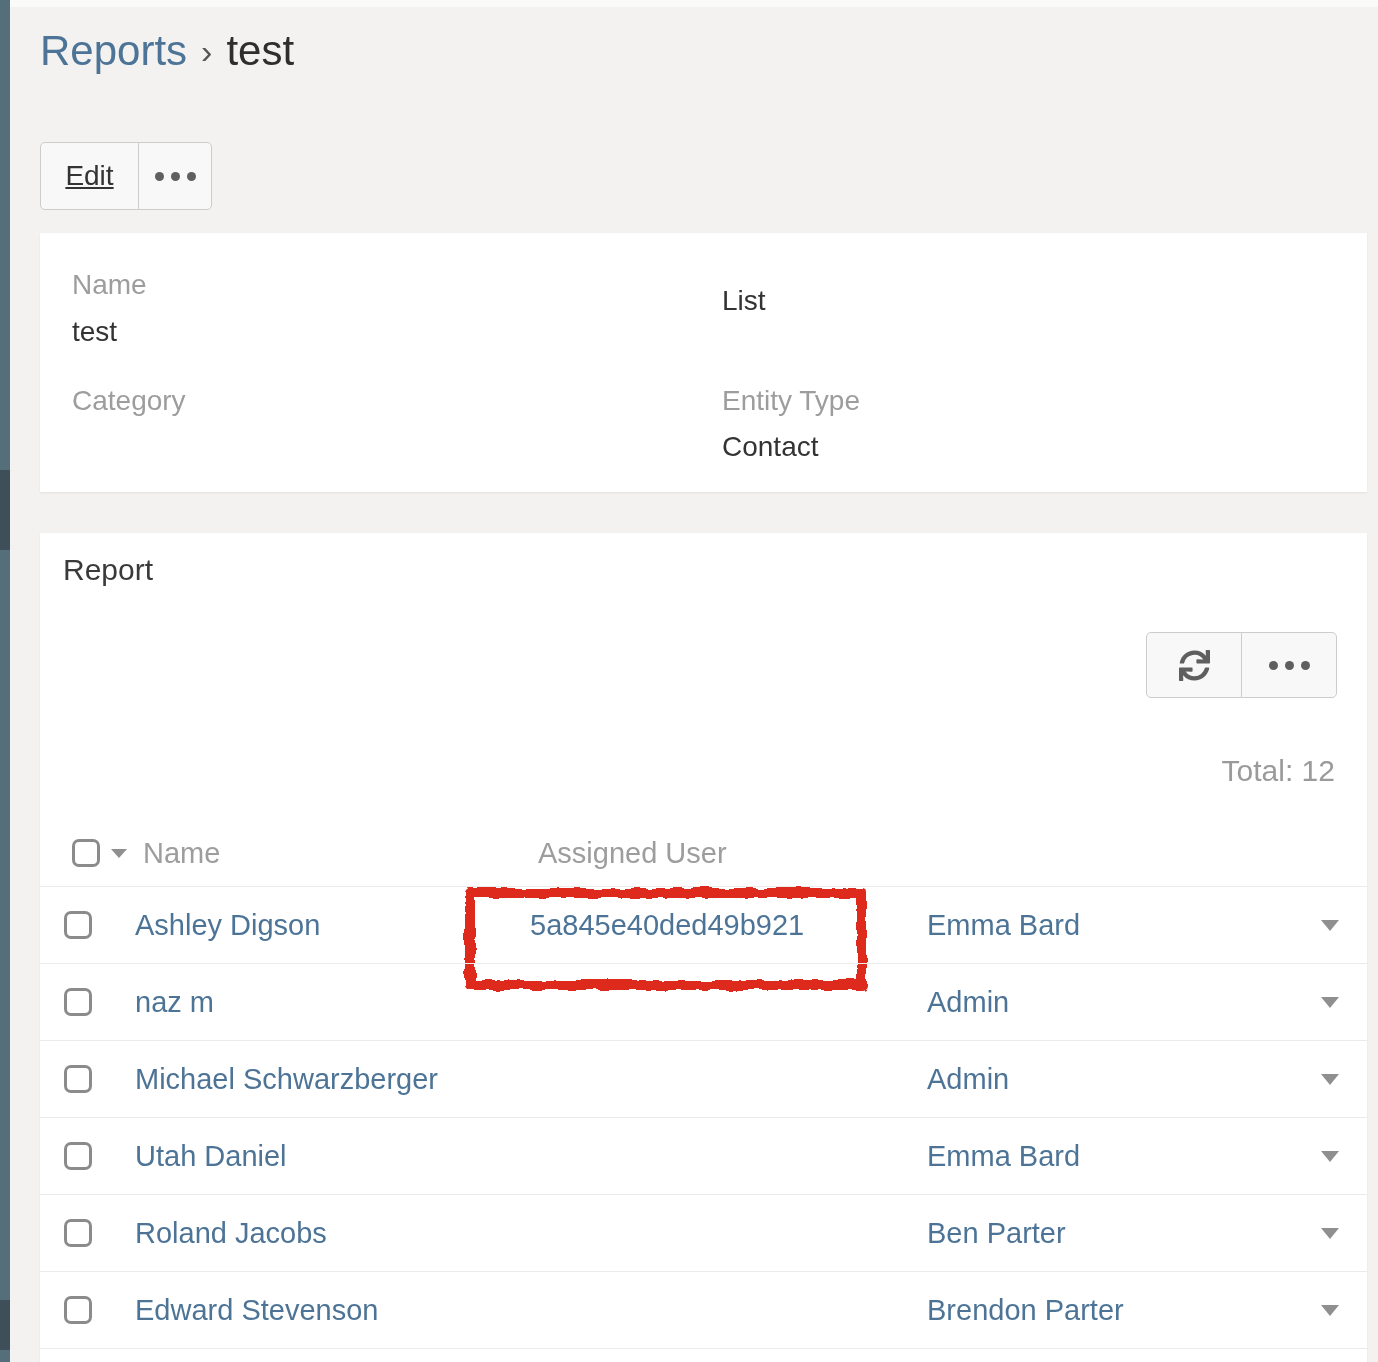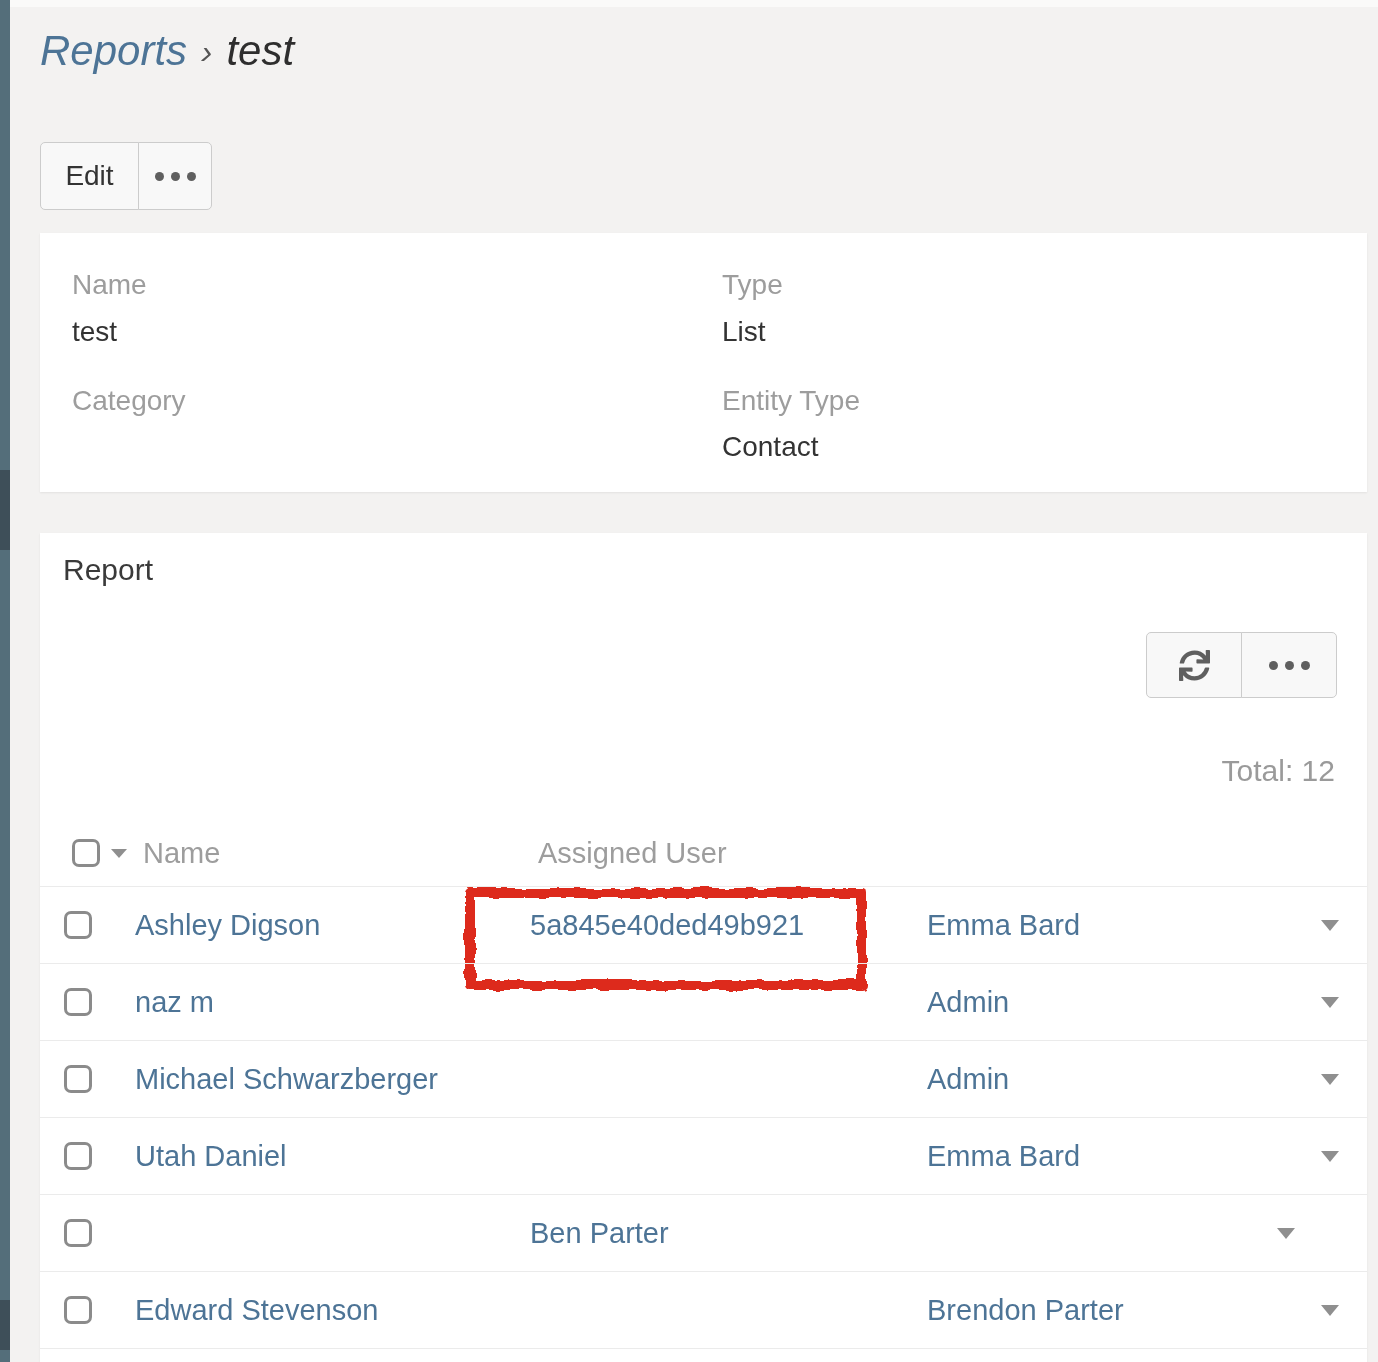--- a/index.html
+++ b/index.html
@@ -13,27 +13,27 @@
   }
 
   
   .nav-strip { position:absolute; left:0; top:0; width:10px; height:1362px; background:#546e7a; }
   .nav-strip .seg { position:absolute; left:0; width:10px; background:#3e4f59; }
   .nav-strip .seg-a { top:470px; height:80px; }
   .nav-strip .seg-b { top:1300px; height:50px; }
   .top-sheen { position:absolute; left:10px; top:0; right:0; height:7px; background:#fafaf9; }
 
   
-  .breadcrumb { position:absolute; left:40px; top:26px; font-size:42px; line-height:1.2; font-weight:400;font-style:italic; }
+  .breadcrumb { position:absolute; left:40px; top:26px; font-size:42px; line-height:1.2; font-weight:400; }
   .breadcrumb .crumb-link { color:#4d7496; text-decoration:none; cursor:pointer; }
   .breadcrumb .crumb-sep { color:#555; margin:0 14px; font-size:34px; vertical-align:2px; }
   .breadcrumb .crumb-current { color:#2e2e2e; }
 
   
-  .btn-group { display:inline-flex; }
+  .btn-group { display:inline-flex;text-decoration:underline; }
   .btn {
     background:#f8f8f8;
     border:1px solid #cccccc;
     color:#333;
     font-size:28px;
     font-family:inherit;
     display:flex; align-items:center; justify-content:center;
     cursor:pointer;
   }
   .btn + .btn { margin-left:-1px; }
@@ -132,21 +132,20 @@
   </button>
 </div>
 
 <div class="panel overview-panel">
   <div class="overview-grid">
     <div>
       <div class="field-label">Name</div>
       <div class="field-value">test</div>
     </div>
     <div>
-      <div class="field-label">Type</div>
       <div class="field-value">List</div>
     </div>
     <div>
       <div class="field-label">Category</div>
     </div>
     <div>
       <div class="field-label">Entity Type</div>
       <div class="field-value">Contact</div>
     </div>
   </div>
@@ -238,20 +237,21 @@
       <div><a class="tlink">Emma Bard</a></div>
       <div class="row-caret-cell">
           <span class="caret-down"></span>
         </div>
     </div>
 
     <div class="trow tbody-row">
       <div class="check-wrap">
           <span class="checkbox"></span>
         </div>
+      <div><a class="tlink">Roland Jacobs</a></div>
       <div><a class="tlink"></a></div>
       <div><a class="tlink">Ben Parter</a></div>
       <div class="row-caret-cell">
           <span class="caret-down"></span>
         </div>
     </div>
 
     <div class="trow tbody-row">
       <div class="check-wrap">
           <span class="checkbox"></span>

